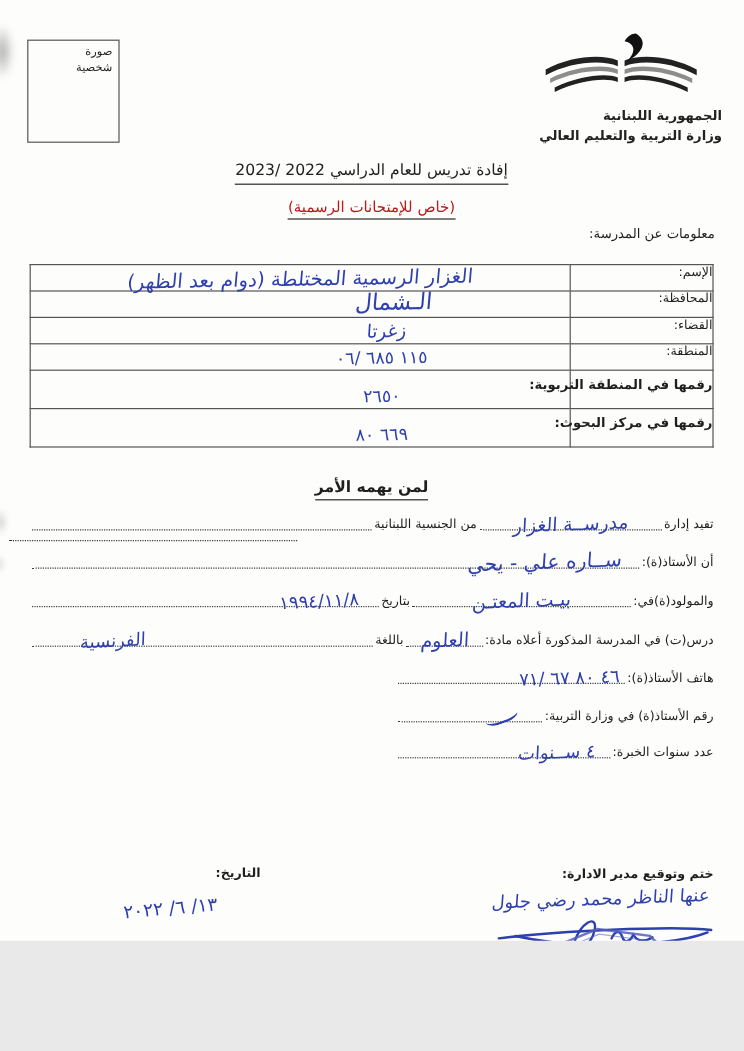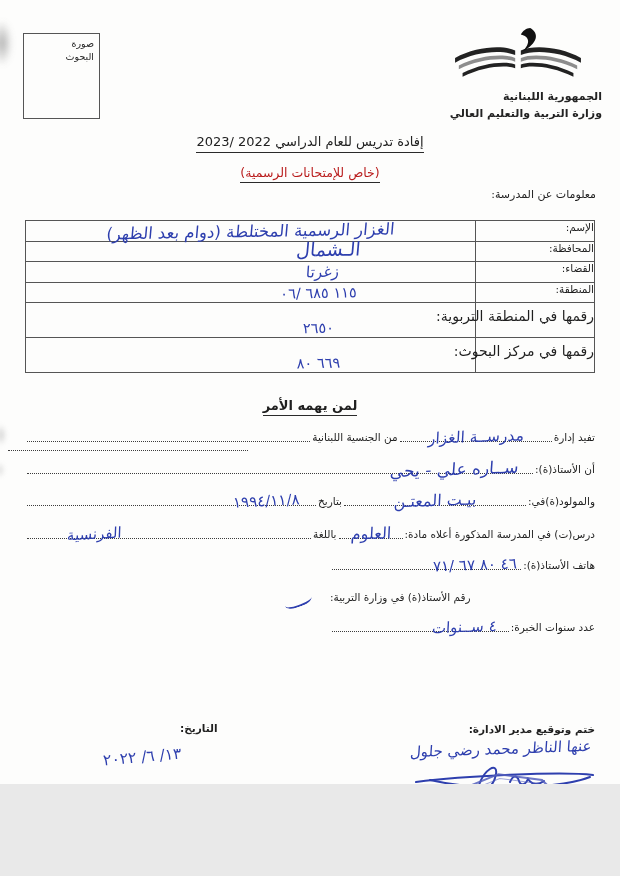--- a/index.html
+++ b/index.html
@@ -38,21 +38,21 @@
     font-size:12.5px;color:#b91c1c;}
 
   .info-heading{position:absolute;top:188px;right:24px;font-size:11px;}
 
   table.school{
     position:absolute;left:25px;top:220px;width:570px;height:153px;
     border-collapse:collapse;table-layout:fixed;direction:rtl;
   }
   table.school td{border:1.3px solid #555;padding:0;vertical-align:top;}
   td.lbl{width:118px;font-size:10.5px;padding:3px 6px 0 2px;white-space:nowrap;}
-  tr.small td.lbl{font-size:14px;font-weight:normal;padding-top:5px;text-align:center;}
+  tr.small td.lbl{font-size:11px;font-weight:bold;padding-top:5px;}
   td.val{position:relative;}
   .hw{color:#2e3fae;font-family:"DejaVu Sans",sans-serif;white-space:nowrap;}
   .tval{position:absolute;bottom:1px;left:0;right:0;text-align:center;
     transform:rotate(-1deg) skewX(-6deg);}
   .tv1{font-size:16.5px;bottom:0px;}
   .tv2{font-size:19px;transform:translateX(78px) rotate(-1deg) skewX(-6deg);}
   .tv3{font-size:15.5px;transform:translateX(72px) rotate(-2deg) skewX(-6deg);}
   .tv4,.tv5,.tv6{font-size:14.5px;transform:translateX(68px) rotate(-1deg);}
 
   .towhom-wrap{position:absolute;top:395px;left:0;width:100%;text-align:center;}
@@ -76,21 +76,21 @@
   .l3{top:493px;right:25px;left:25px;}
   .l3 .f1{width:182px;}
   .l3 .hw-b{font-size:16px;}
   .l3 .hw-date{font-size:15px;right:16px;transform:rotate(-3deg);}
   .l4{top:526px;right:25px;left:25px;}
   .l4 .f1{width:64px;}
   .l4 .hw-b{font-size:16px;}
   .l4 .hw-lang{font-size:15px;left:40px;transform:rotate(-3deg) skewX(-5deg);}
   .l5{top:557px;right:25px;left:330px;}
   .l5 .hw{font-size:15px;right:4px;transform:rotate(-2deg);}
-  .l6{top:589px;right:25px;left:330px;flex-direction:column;}
+  .l6{top:589px;right:25px;left:330px;}
   .tick{position:absolute;right:20px;bottom:-2px;width:28px;height:10px;
     border-bottom:2px solid #2e3fae;border-radius:45%;transform:rotate(-20deg);}
   .l7{top:619px;right:25px;left:330px;}
   .l7 .hw{font-size:15px;right:12px;transform:rotate(-2deg) skewX(-5deg);}
   .hw-sm{font-size:15.5px;}
 
   .stamp-label{position:absolute;top:723px;right:25px;font-weight:bold;font-size:10.5px;}
   .principal-hw{position:absolute;top:740px;right:28px;font-size:15px;
     transform:rotate(-2deg) skewX(-6deg);}
   .sig-svg{position:absolute;left:412px;top:758px;}
@@ -103,21 +103,21 @@
 </head>
 <body>
 
 <div class="page">
   <div class="smudge1"></div>
   <div class="smudge2"></div>
   <div class="smudge3"></div>
 
   <div class="photo-box">
     <div>صورة</div>
-    <div>البحوث</div>
+    <div>شخصية</div>
   </div>
 
   <div class="logo">
     <span>
       <svg width="150" height="62" viewBox="0 0 150 66" aria-hidden="true">
         <path d="M8 34 C30 22 58 20 72 26 L72 31 C58 25 30 27 8 39 Z" fill="#222"></path>
         <path d="M12 42 C34 31 60 29 72 34 L72 38 C60 33 34 35 12 46 Z" fill="#8d8d8d"></path>
         <path d="M16 50 C38 39 62 37 72 41 L72 45 C62 41 38 43 16 54 Z" fill="#222"></path>
         <path d="M142 34 C120 22 92 20 78 26 L78 31 C92 25 120 27 142 39 Z" fill="#222"></path>
         <path d="M138 42 C116 31 90 29 78 34 L78 38 C90 33 116 35 138 46 Z" fill="#8d8d8d"></path>

